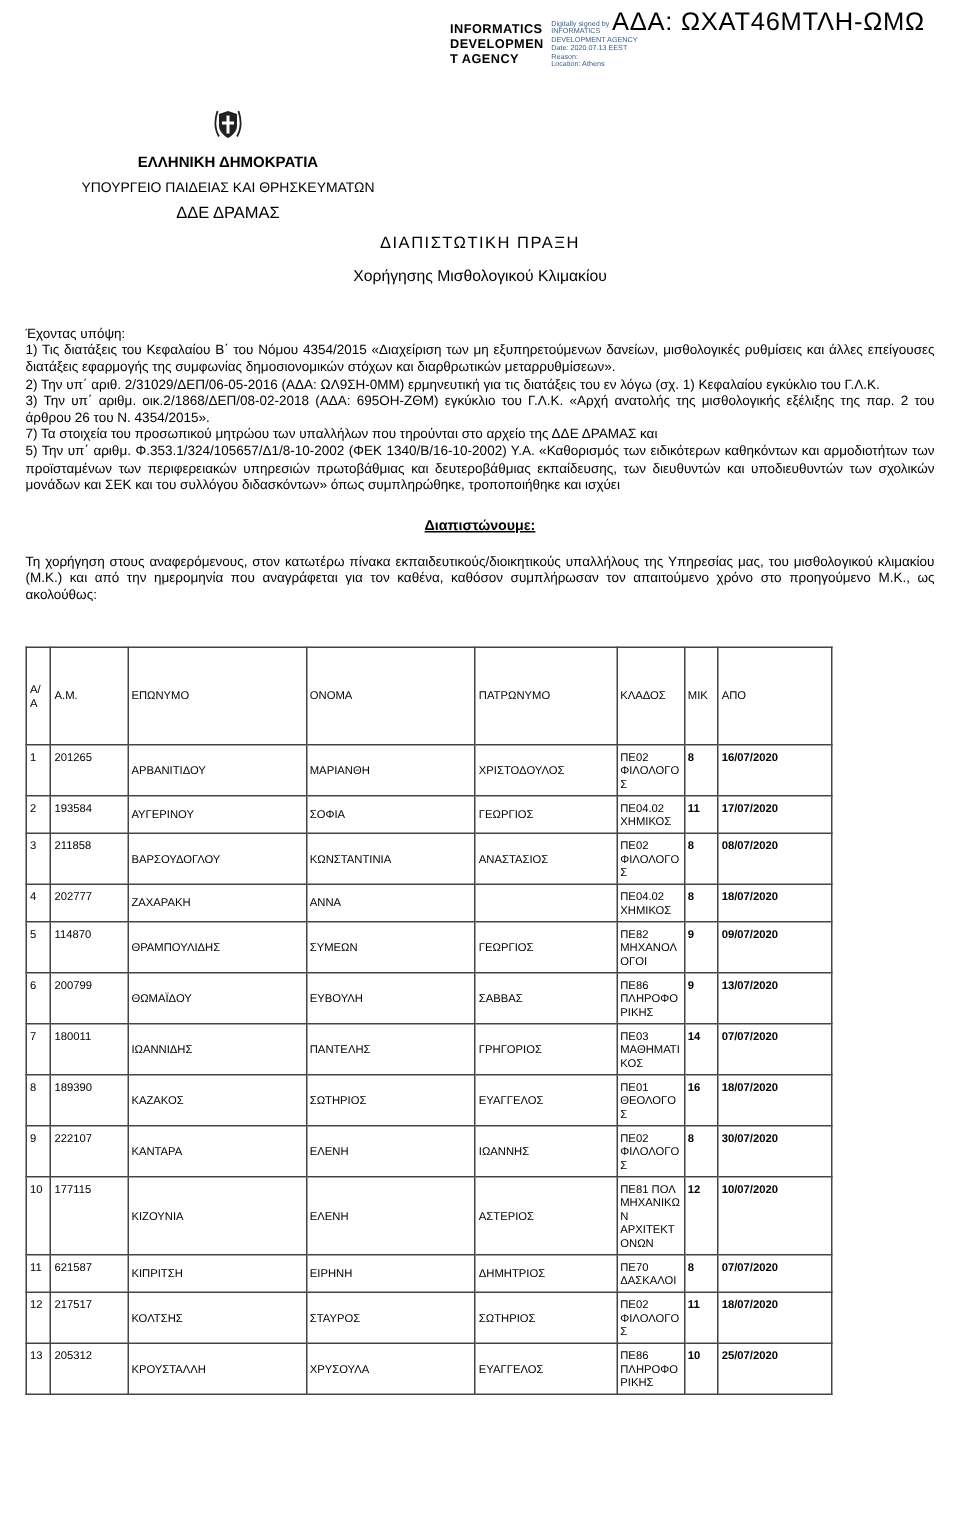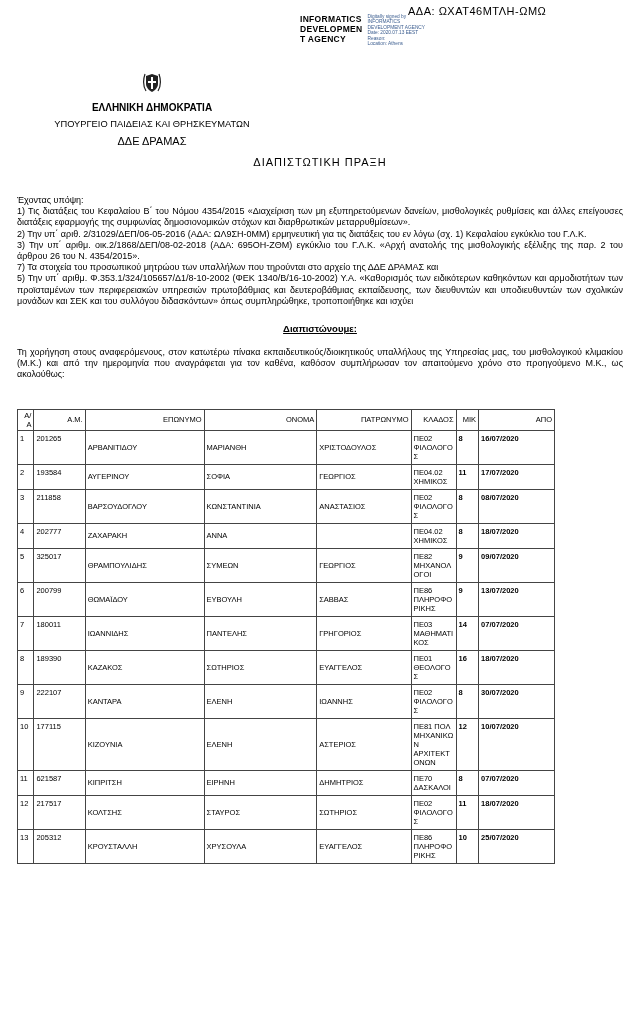--- a/index.html
+++ b/index.html
@@ -1,20 +1,20 @@
 <!DOCTYPE html>
 <html><head>
 <meta charset="utf-8">
 <style>
   * { margin: 0; padding: 0; box-sizing: border-box; }
   html, body { background: #ffffff; }
   body { font-family: "Liberation Sans", "DejaVu Sans", sans-serif; color: #000; }
   .page { position: relative; width: 640px; height: 1019px; background: #fff; overflow: hidden; }
 
-  .ada { position: absolute; top: 5px; left: 408px; font-size: 11px; letter-spacing: 0.5px; }
+  .ada { position: absolute; top: 5px; left: 408px; font-size: 17px; letter-spacing: 0.5px; }
 
   .sig { position: absolute; top: 14px; left: 300px; display: flex; gap: 5px; }
   .sig-agency { font-weight: bold; font-size: 8.5px; line-height: 10px; letter-spacing: 0.3px; }
   .sig-details { font-size: 4.8px; line-height: 5.4px; color: #3b5d8f; width: 60px; }
 
   .hdr-left { position: absolute; top: 72px; left: 18px; width: 268px; text-align: center; }
   .emblem { display: inline-block; margin-bottom: 4px; }
   .hdr-left .l1 { font-weight: bold; font-size: 10px; margin-bottom: 6px; }
   .hdr-left .l2 { font-weight: normal; font-size: 9.3px; margin-bottom: 6px; }
   .hdr-left .l3 { font-weight: normal; font-size: 11px; }
@@ -29,21 +29,21 @@
   .title2 { text-align: center; font-size: 10.5px; margin-top: 10px; }
 
   .body-text { margin-top: 27px; font-size: 9px; line-height: 11.2px; text-align: justify; }
   .body-text .item { text-align: justify; }
 
   .decision-heading { margin-top: 16px; text-align: center; font-weight: bold; font-size: 9.5px; text-decoration: underline; }
   .decision-text { margin-top: 13px; font-size: 9px; line-height: 11.2px; text-align: justify; }
 
   table.emp { margin-top: 28px; border-collapse: collapse; table-layout: fixed; width: 538px; }
   table.emp th, table.emp td { border: 1px solid #444; font-weight: normal; }
-  table.emp th { font-size: 7.5px; padding: 1px 2px; text-align: right; }
+  table.emp th { font-size: 7.5px; padding: 23px 2px; text-align: left; }
   table.emp td { font-size: 7.5px; line-height: 9px; padding: 3px 2px; vertical-align: top; text-align: left; overflow-wrap: anywhere; word-break: break-word; }
   table.emp td:nth-child(3), table.emp td:nth-child(4), table.emp td:nth-child(5) { vertical-align: middle; }
   table.emp td:nth-child(7), table.emp td:nth-child(8) { font-weight: bold; }
   col.c-aa { width: 16px; } col.c-am { width: 50px; } col.c-surname { width: 116px; }
   col.c-name { width: 110px; } col.c-patr { width: 92px; } col.c-klados { width: 44px; }
   col.c-mk { width: 22px; } col.c-apo { width: 74px; }
 </style>
 </head>
 <body>
 
@@ -78,20 +78,21 @@
       </svg>
     </span>
     <div class="l1">ΕΛΛΗΝΙΚΗ ΔΗΜΟΚΡΑΤΙΑ</div>
     <div class="l2">ΥΠΟΥΡΓΕΙΟ ΠΑΙΔΕΙΑΣ ΚΑΙ ΘΡΗΣΚΕΥΜΑΤΩΝ</div>
     <div class="l3">ΔΔΕ ΔΡΑΜΑΣ</div>
   </div>
 
 
   <div class="main">
     <div class="title1">ΔΙΑΠΙΣΤΩΤΙΚΗ ΠΡΑΞΗ</div>
+    <div class="title2">Χορήγησης Μισθολογικού Κλιμακίου</div>
 
     <div class="body-text">
       <div class="item">Έχοντας υπόψη:</div>
       <div class="item">1) Τις διατάξεις του Κεφαλαίου Β΄ του Νόμου 4354/2015 «Διαχείριση των μη εξυπηρετούμενων δανείων, μισθολογικές ρυθμίσεις και άλλες επείγουσες διατάξεις εφαρμογής της συμφωνίας δημοσιονομικών στόχων και διαρθρωτικών μεταρρυθμίσεων».</div>
       <div class="item">2) Την υπ΄ αριθ. 2/31029/ΔΕΠ/06-05-2016 (ΑΔΑ: ΩΛ9ΣΗ-0ΜΜ) ερμηνευτική για τις διατάξεις του εν λόγω (σχ. 1) Κεφαλαίου εγκύκλιο του Γ.Λ.Κ.</div>
       <div class="item">3) Την υπ΄ αριθμ. οικ.2/1868/ΔΕΠ/08-02-2018 (ΑΔΑ: 695ΟΗ-ΖΘΜ) εγκύκλιο του Γ.Λ.Κ. «Αρχή ανατολής της μισθολογικής εξέλιξης της παρ. 2 του άρθρου 26 του Ν. 4354/2015».</div>
       <div class="item">7) Τα στοιχεία του προσωπικού μητρώου των υπαλλήλων που τηρούνται στο αρχείο της ΔΔΕ ΔΡΑΜΑΣ και</div>
       <div class="item">5) Την υπ΄ αριθμ. Φ.353.1/324/105657/Δ1/8-10-2002 (ΦΕΚ 1340/Β/16-10-2002) Υ.Α. «Καθορισμός των ειδικότερων καθηκόντων και αρμοδιοτήτων των προϊσταμένων των περιφερειακών υπηρεσιών πρωτοβάθμιας και δευτεροβάθμιας εκπαίδευσης, των διευθυντών και υποδιευθυντών των σχολικών μονάδων και ΣΕΚ και του συλλόγου διδασκόντων» όπως συμπληρώθηκε, τροποποιήθηκε και ισχύει</div>
     </div>
 
@@ -157,21 +158,21 @@
             <td>202777</td>
             <td>ΖΑΧΑΡΑΚΗ</td>
             <td>ΑΝΝΑ</td>
             <td></td>
             <td>ΠΕ04.02 ΧΗΜΙΚΟΣ</td>
             <td>8</td>
             <td>18/07/2020</td>
           </tr>
           <tr>
             <td>5</td>
-            <td>325017</td>
+            <td>114870</td>
             <td>ΘΡΑΜΠΟΥΛΙΔΗΣ</td>
             <td>ΣΥΜΕΩΝ</td>
             <td>ΓΕΩΡΓΙΟΣ</td>
             <td>ΠΕ82 ΜΗΧΑΝΟΛΟΓΟΙ</td>
             <td>9</td>
             <td>09/07/2020</td>
           </tr>
           <tr>
             <td>6</td>
             <td>200799</td>

